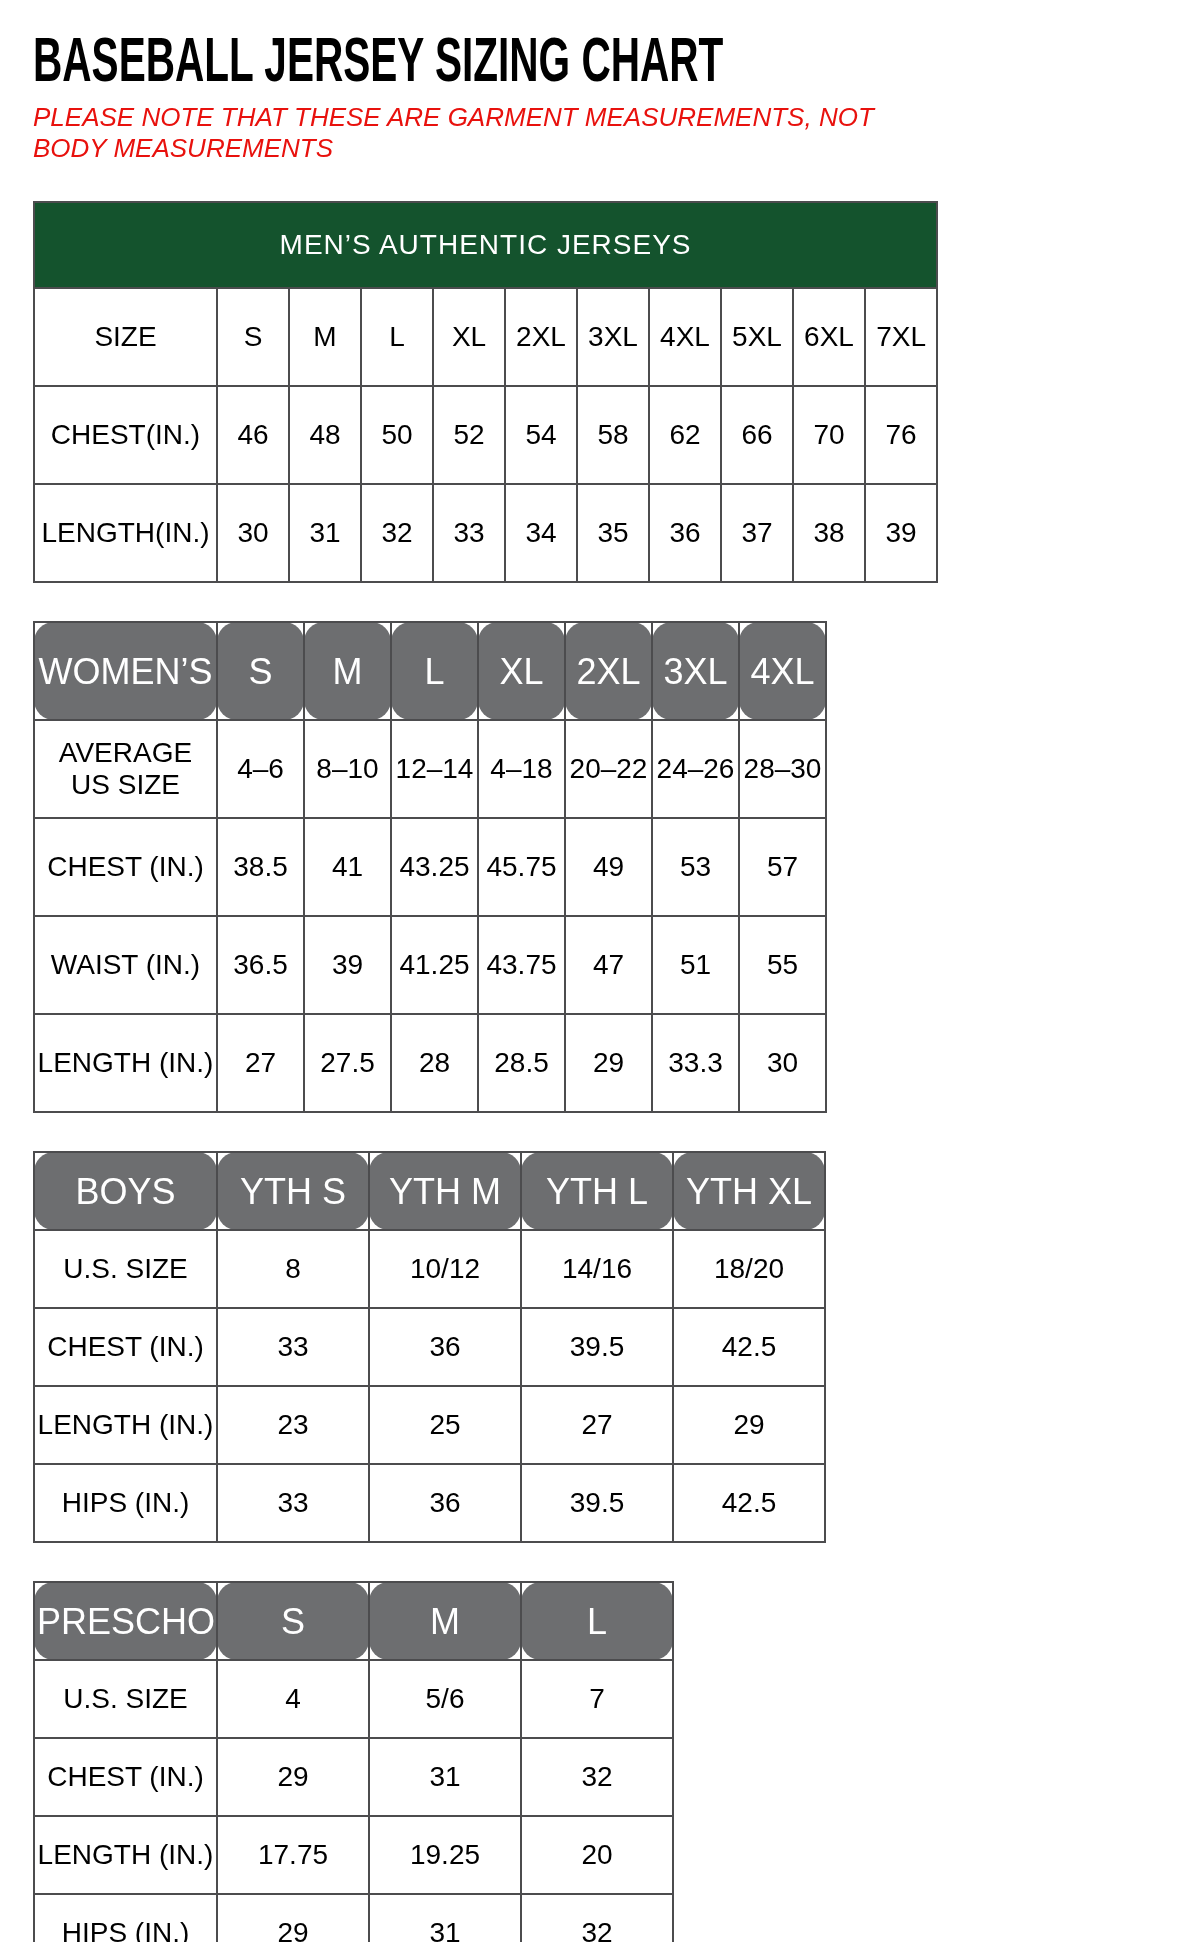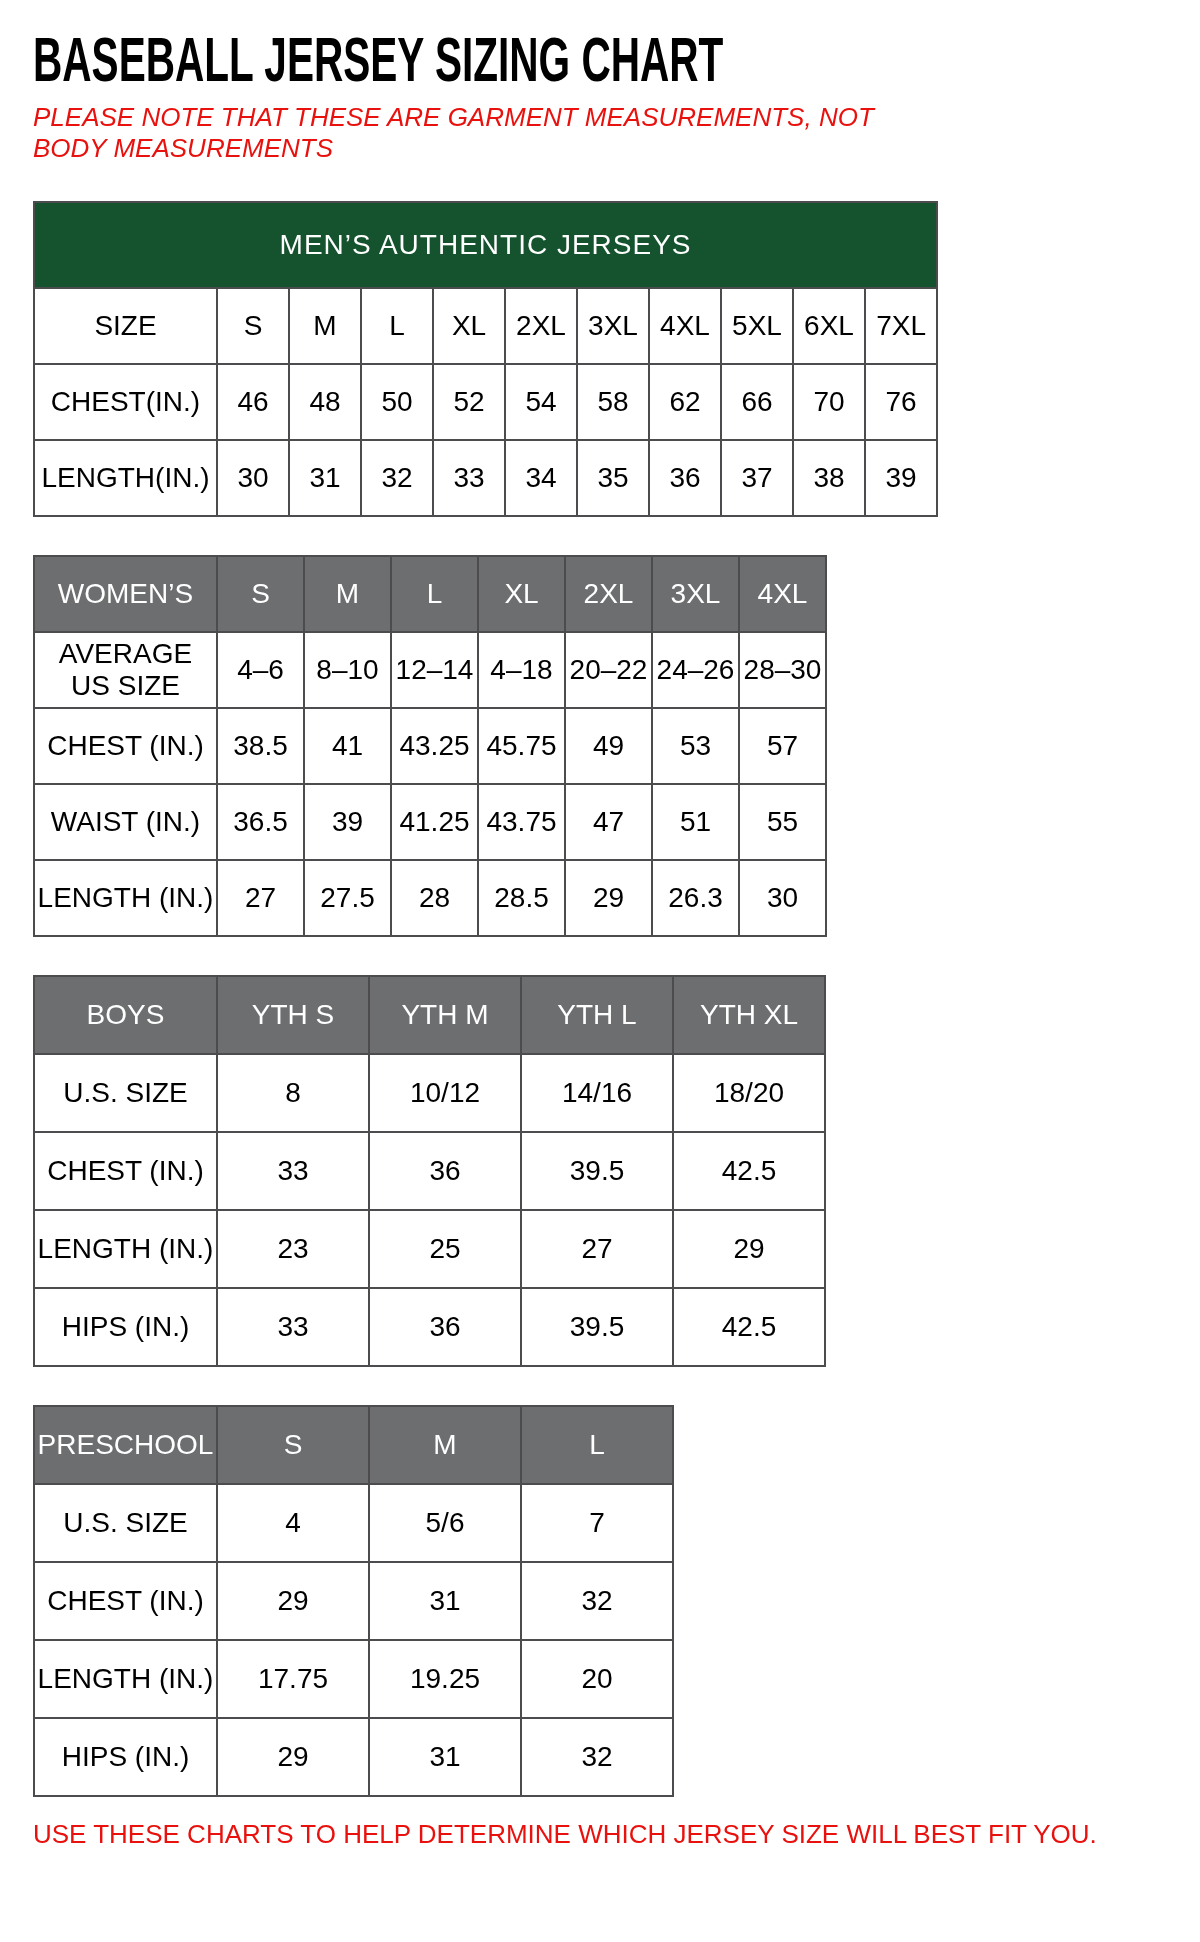--- a/index.html
+++ b/index.html
@@ -49,23 +49,24 @@
   th.caption {
     background: #14532d;
     color: #ffffff;
     font-size: 31px;
     height: 86px;
     letter-spacing: 1px;
   }
   tr.ghead th {
     background: #6d6e70;
     color: #ffffff;
-    font-size: 28px;
-  }
-  .t80 tbody tr { height: 76px; }
+    font-size: 36px;
+    border-radius: 20px;
+  }
+  .t80 tbody tr { height: 98px; }
   .t78 tbody tr { height: 78px; }
 
   #mens-table { width: 903px; }
   #womens-table { width: 792px; }
   #boys-table { width: 791px; }
   #preschool-table { width: 639px; }
 
   col.c-label { width: 183px; }
   #mens-table col.c-val { width: 72px; }
   #womens-table col.c-val { width: 87px; }
@@ -202,21 +203,21 @@
           <td>51</td>
           <td>55</td>
         </tr>
         <tr>
           <th>LENGTH (IN.)</th>
           <td>27</td>
           <td>27.5</td>
           <td>28</td>
           <td>28.5</td>
           <td>29</td>
-          <td>26.3</td>
+          <td>33.3</td>
           <td>30</td>
         </tr>
       </tbody>
   </table>
 
   <table id="boys-table" class="sizing-table t78">
     <colgroup>
       <col class="c-label">
       <col class="c-val">
         <col class="c-val">

